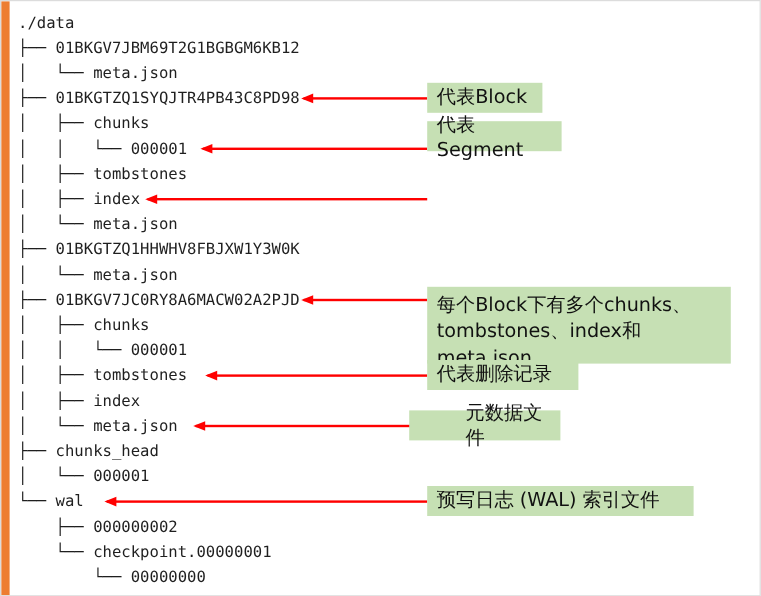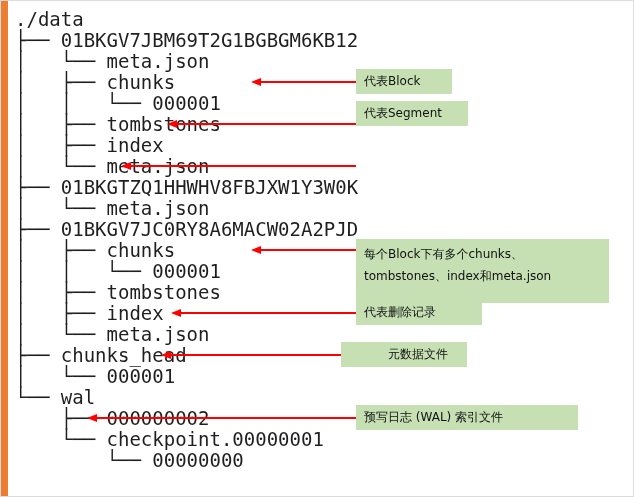--- a/index.html
+++ b/index.html
@@ -26,30 +26,30 @@
   .accent-bar {
     position: absolute;
     left: 0; top: 0;
     width: 7px; height: 100%;
     background: var(--accent-bar);
   }
   .tree {
     position: absolute;
     left: 14px; top: 8px;
     font-family: "DejaVu Sans Mono", "Liberation Mono", monospace;
-    font-size: 19px;
+    font-size: 13px;
     line-height: 21px;
     color: var(--tree-text);
   }
   .tree-line { white-space: pre; height: 21px; }
   .note {
     position: absolute;
     background: var(--annotation-bg);
     color: #111;
-    font-size: 12px;
+    font-size: 16px;
     height: 25px;
     display: flex;
     align-items: center;
     padding: 0 8px;
   }
   .note.big {
     height: 64px;
     display: block;
     padding: 4px 8px;
     line-height: 22px;
@@ -72,20 +72,21 @@
 </head>
 <body>
 
 <div class="page">
   <div class="accent-bar"></div>
 
   <div class="tree">
     <div class="tree-line">./data</div>
     <div class="tree-line">├── 01BKGV7JBM69T2G1BGBGM6KB12</div>
     <div class="tree-line">│   └── meta.json</div>
+    <div class="tree-line">├── 01BKGTZQ1SYQJTR4PB43C8PD98</div>
     <div class="tree-line">│   ├── chunks</div>
     <div class="tree-line">│   │   └── 000001</div>
     <div class="tree-line">│   ├── tombstones</div>
     <div class="tree-line">│   ├── index</div>
     <div class="tree-line">│   └── meta.json</div>
     <div class="tree-line">├── 01BKGTZQ1HHWHV8FBJXW1Y3W0K</div>
     <div class="tree-line">│   └── meta.json</div>
     <div class="tree-line">├── 01BKGV7JC0RY8A6MACW02A2PJD</div>
     <div class="tree-line">│   ├── chunks</div>
     <div class="tree-line">│   │   └── 000001</div>

